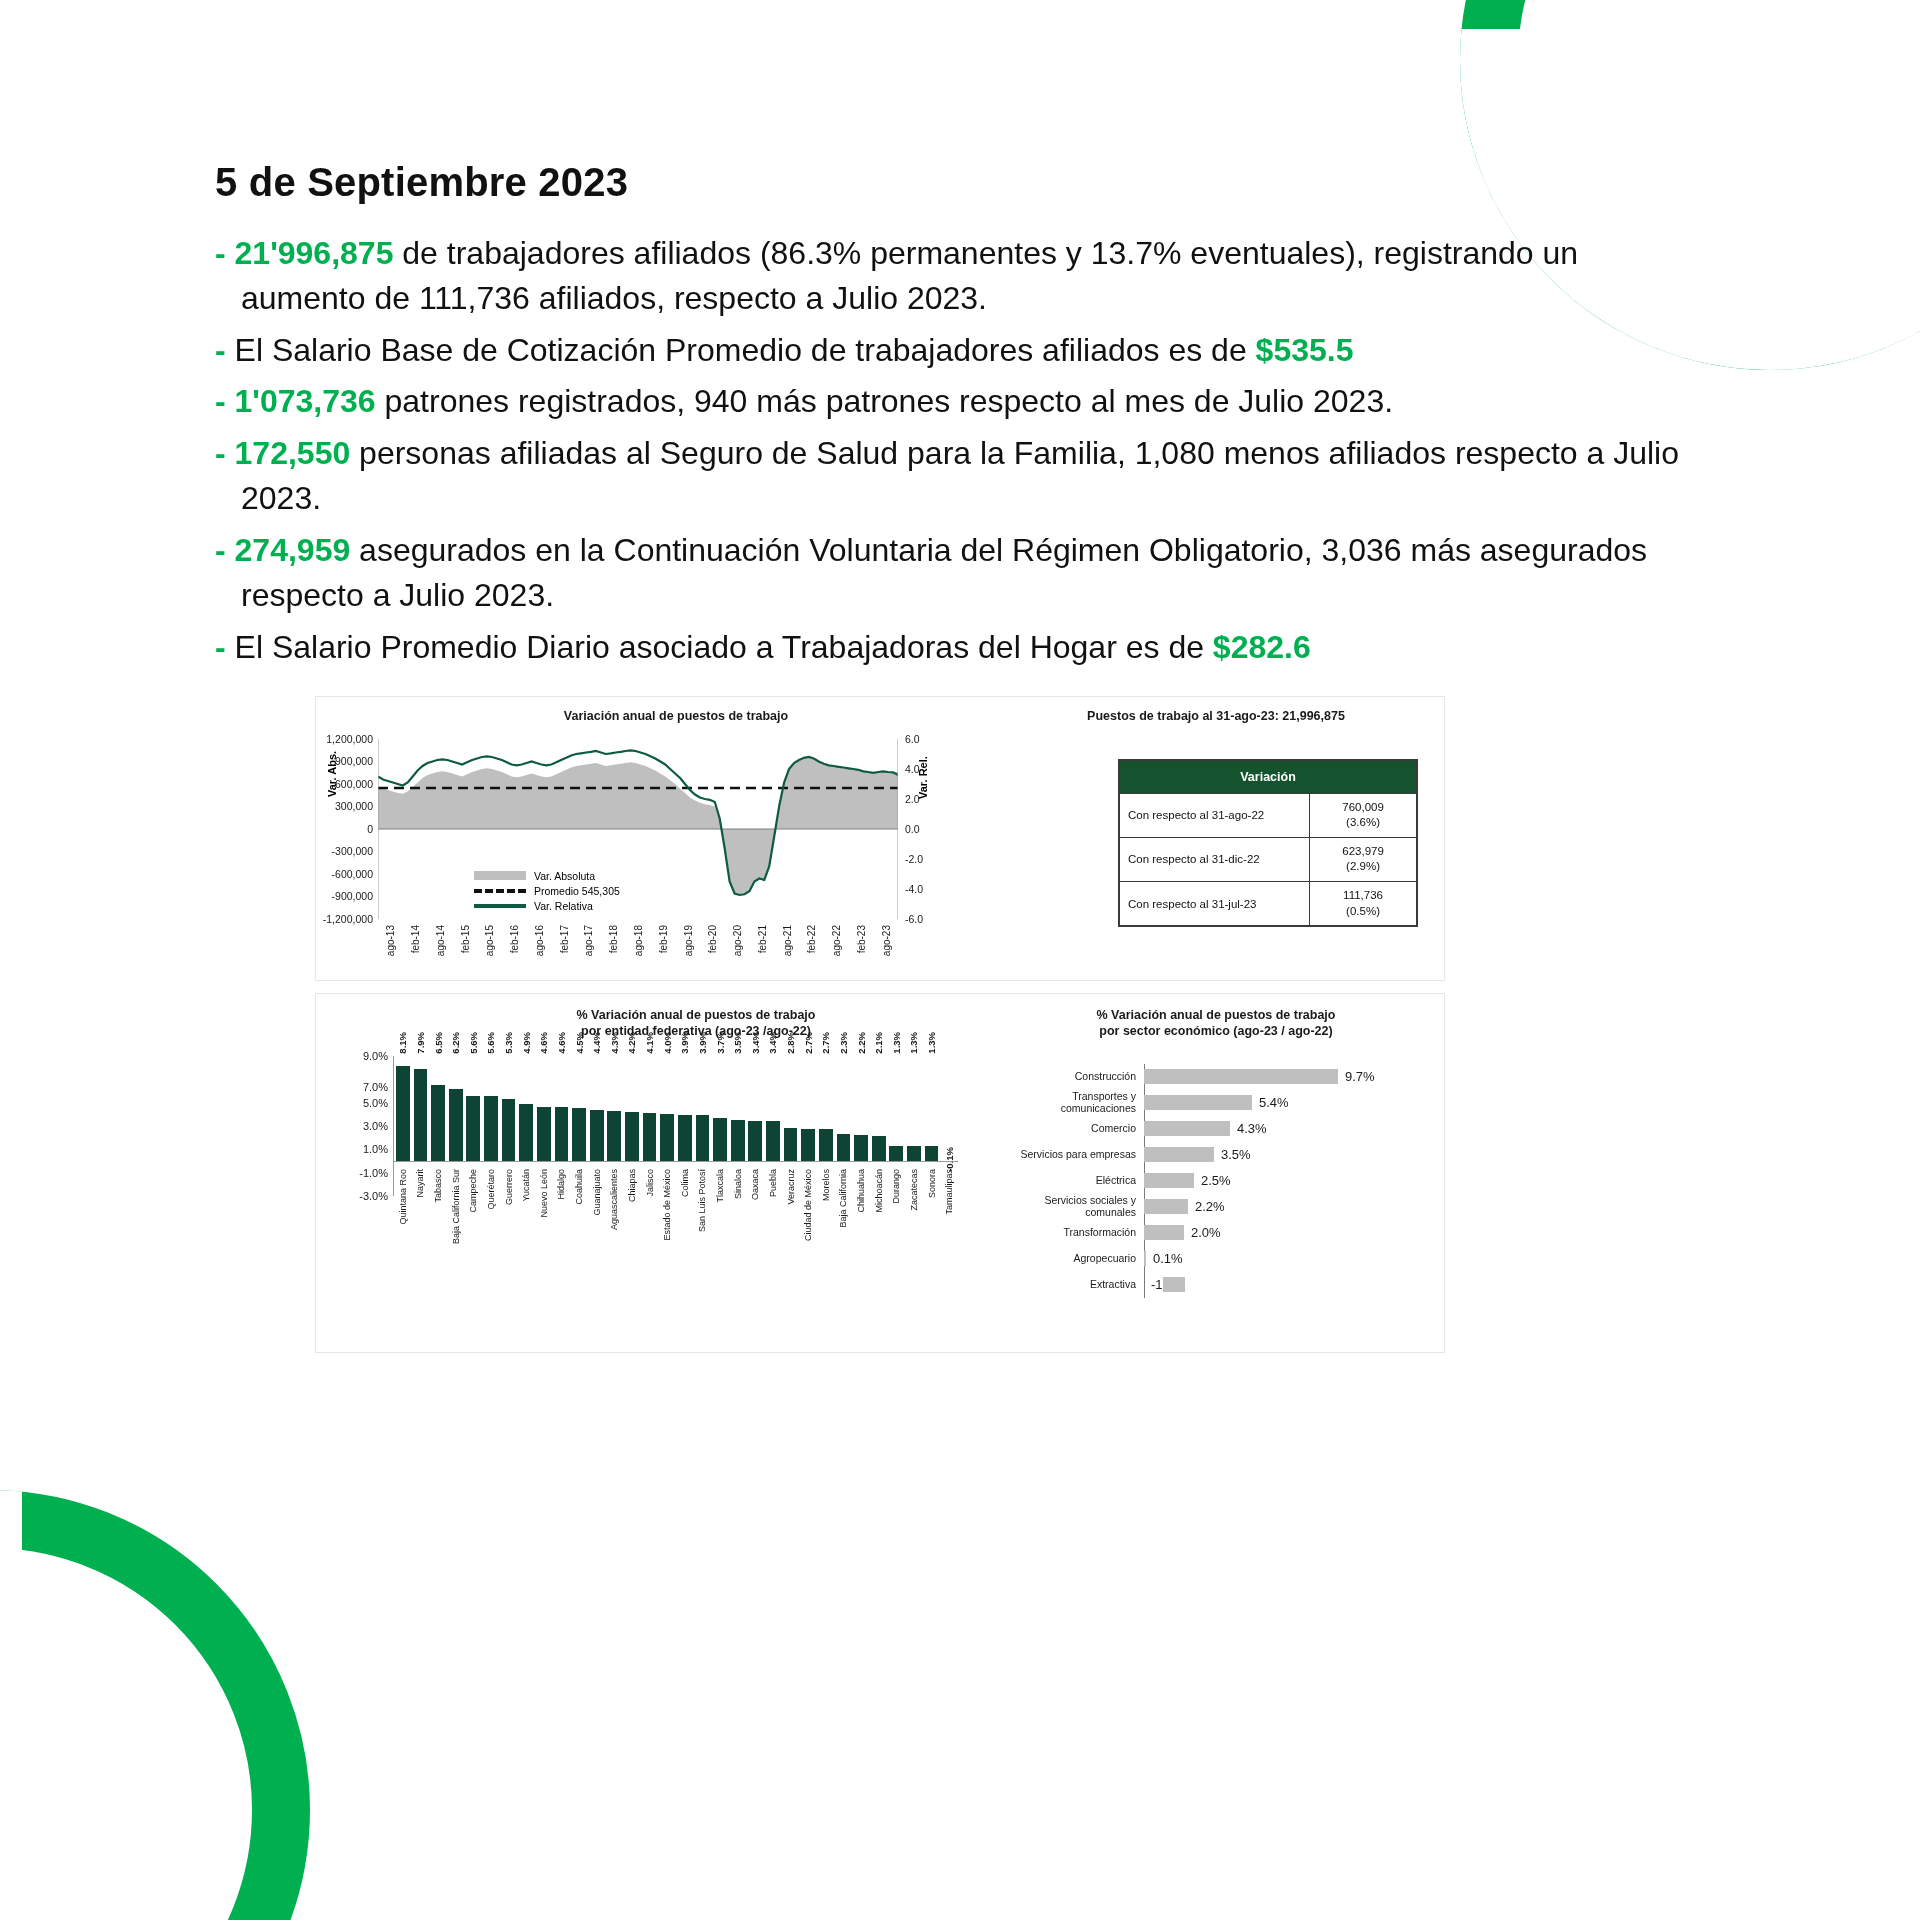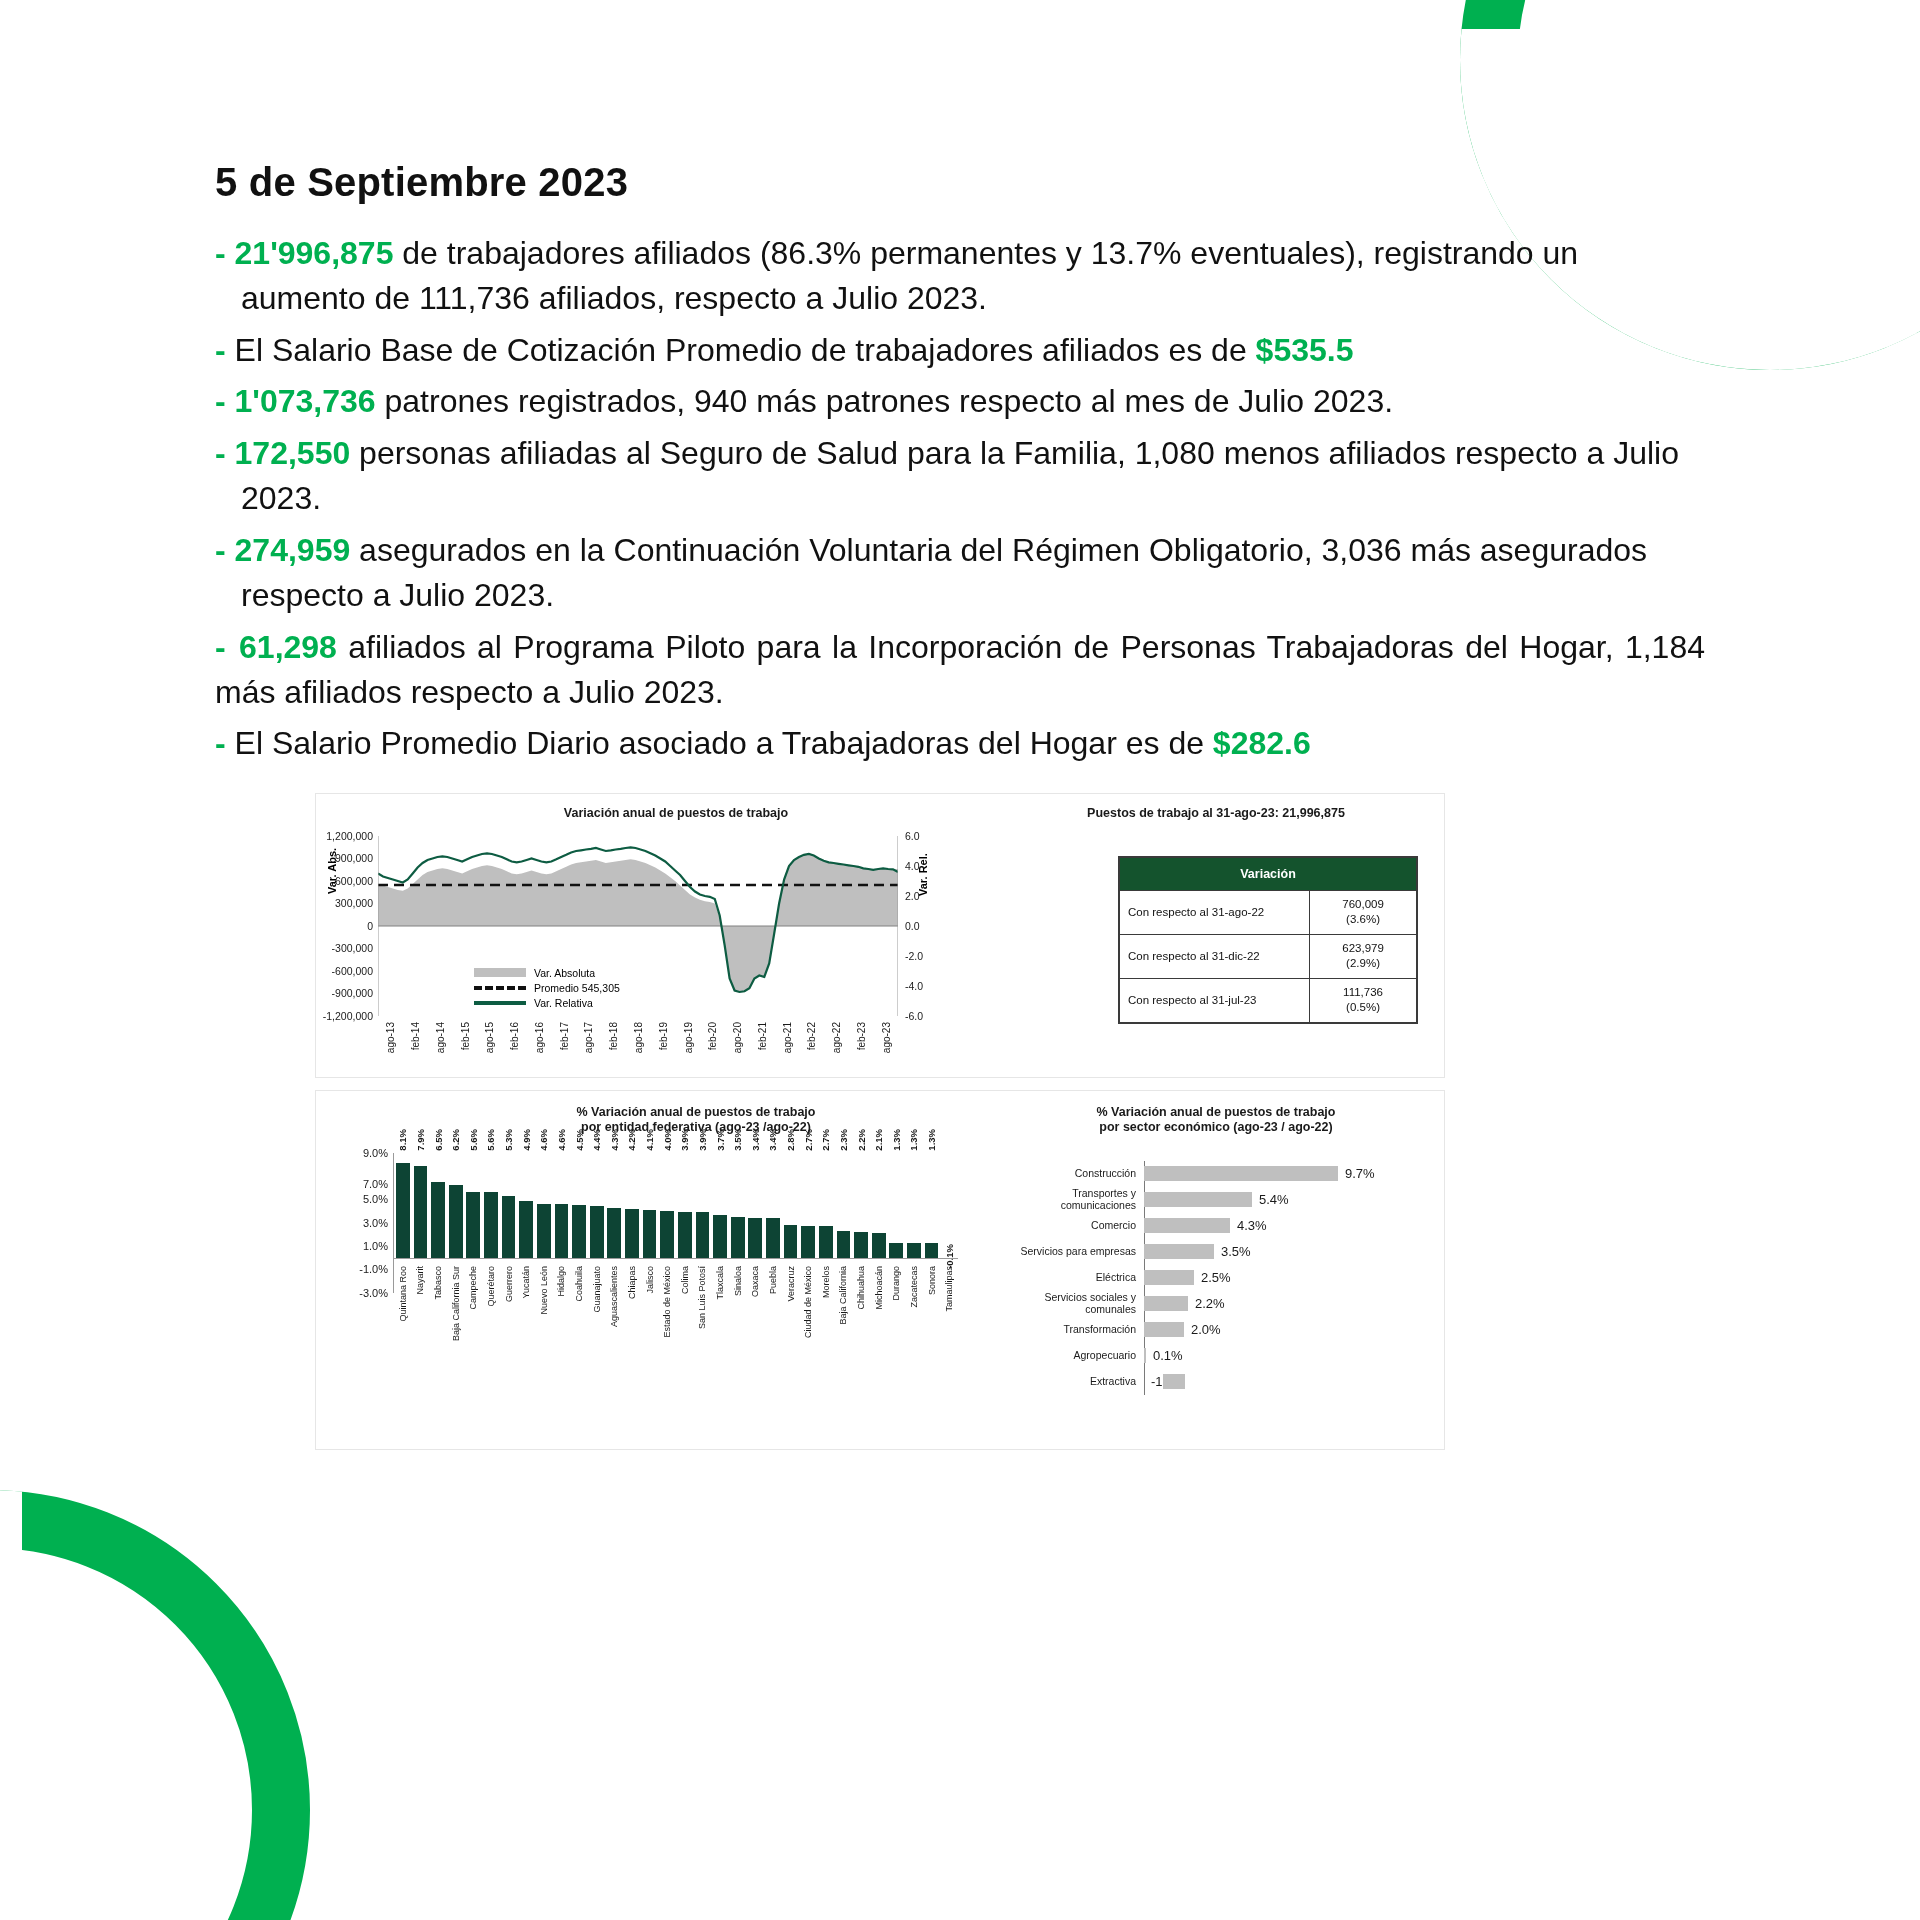--- a/index.html
+++ b/index.html
@@ -162,21 +162,20 @@
 
     <li><span class="dash">-</span> <span>El Salario Base de Cotización Promedio de trabajadores afiliados es de </span><span class="hl">$535.5</span></li>
 
     <li><span class="dash">-</span> <span class="hl">1'073,736</span><span> patrones registrados, 940 más patrones respecto al mes de Julio 2023.</span></li>
 
 
     <li><span class="dash">-</span> <span class="hl">172,550</span><span> personas afiliadas al Seguro de Salud para la Familia, 1,080 menos afiliados respecto a Julio 2023.</span></li>
 
     <li><span class="dash">-</span> <span class="hl">274,959</span><span> asegurados en la Continuación Voluntaria del Régimen Obligatorio, 3,036 más asegurados respecto a Julio 2023.</span></li>
 
-    <li class="justify"><span class="dash">-</span> <span class="hl">61,298</span><span> afiliados al Programa Piloto para la Incorporación de Personas Trabajadoras del Hogar, 1,184 más afiliados respecto a Julio 2023.</span></li>
 
     <li><span class="dash">-</span> <span>El Salario Promedio Diario asociado a Trabajadoras del Hogar es de </span><span class="hl">$282.6</span></li>
   </ul>
 
   <div class="figs">
 
     <div class="panel panel-1">
       <div class="ptitle" style="left:150px; top:12px; width:420px;">Variación anual de puestos de trabajo</div>
       <div class="ptitle" style="left:700px; top:12px; width:400px; font-weight:700;">Puestos de trabajo al 31-ago-23: 21,996,875</div>
 

